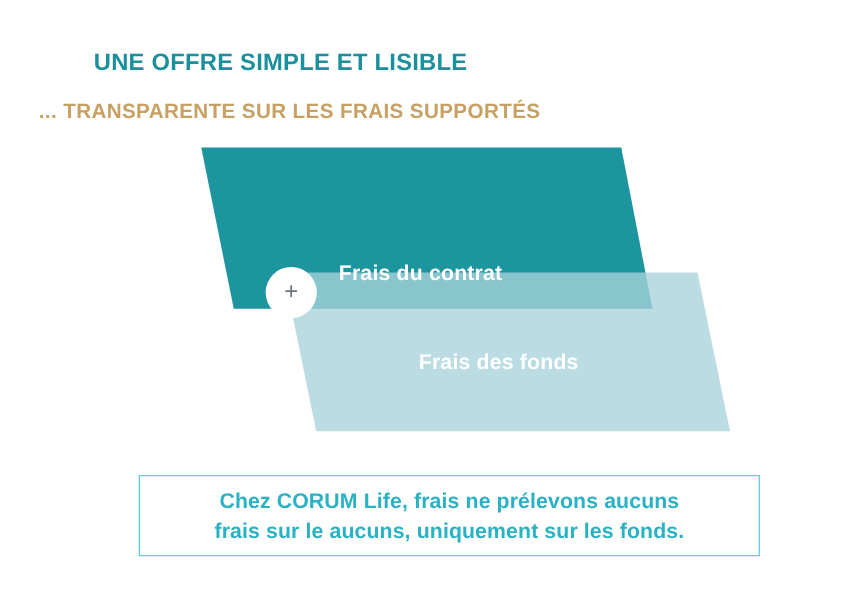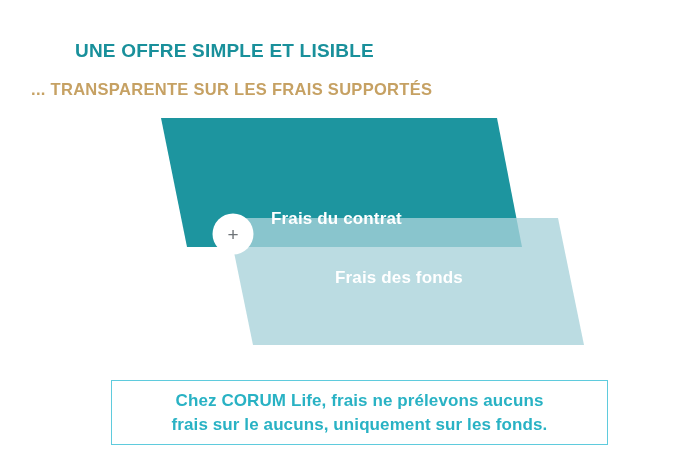--- a/index.html
+++ b/index.html
@@ -66,21 +66,21 @@
   .shape-label {
     position: absolute;
     font-size: 17px;
     line-height: 20px;
     font-weight: 700;
     color: #ffffff;
     letter-spacing: 0.15px;
     white-space: nowrap;
   }
   .label-contract { left: 271px; top: 171px; margin-top: 38px; }
-  .label-funds    { left: 335px; top: 268px; }
+  .label-funds    { left: 335px; top: 280px; }
 
   .plus-glyph {
     position: absolute;
     left: 233px;
     top: 234px;
     transform: translate(-50%, -50%);
     font-size: 19px;
     line-height: 19px;
     font-weight: 400;
     color: #6f7478;

